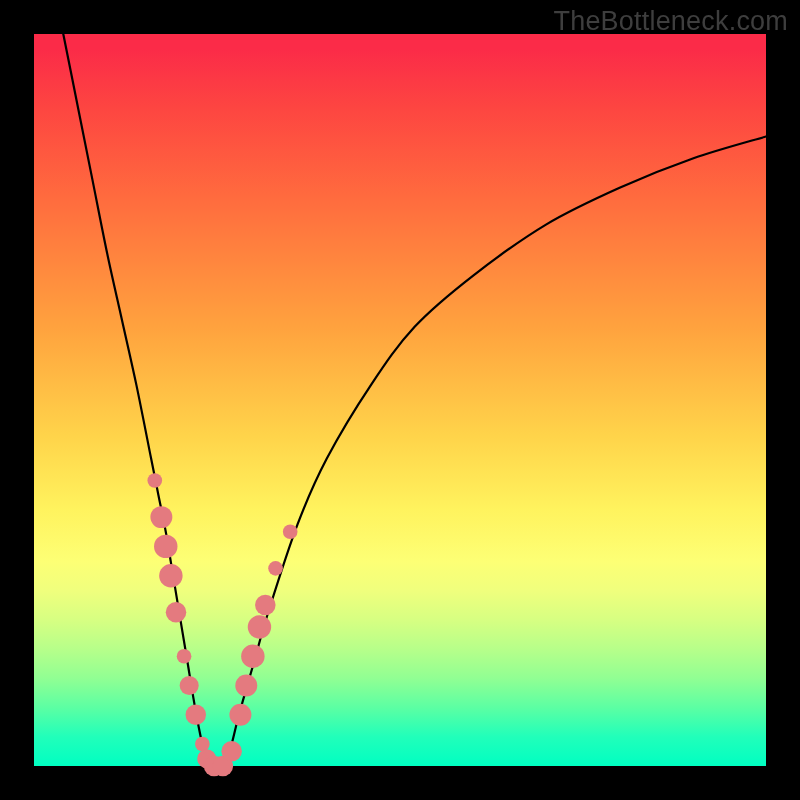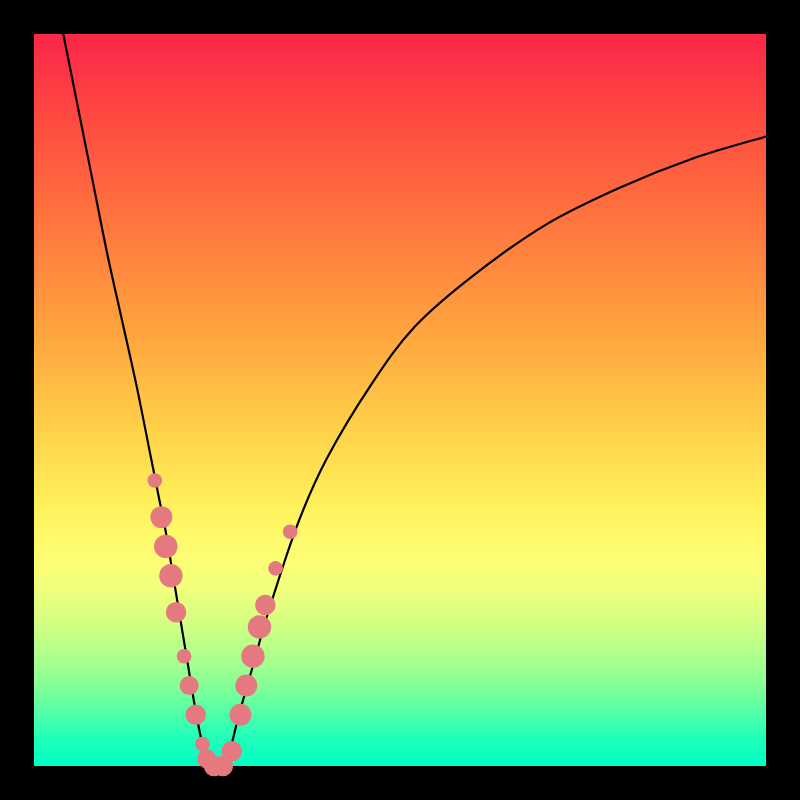--- a/index.html
+++ b/index.html
@@ -87,13 +87,14 @@
           <circle cx="206.42" cy="680.76" r="10.98" fill="#e47a7f" stroke="#d65e64" stroke-width="0"></circle>
           <circle cx="212.28" cy="651.48" r="10.98" fill="#e47a7f" stroke="#d65e64" stroke-width="0"></circle>
           <circle cx="218.87" cy="622.20" r="11.71" fill="#e47a7f" stroke="#d65e64" stroke-width="0"></circle>
           <circle cx="225.46" cy="592.92" r="11.71" fill="#e47a7f" stroke="#d65e64" stroke-width="0"></circle>
           <circle cx="231.31" cy="570.96" r="10.25" fill="#e47a7f" stroke="#d65e64" stroke-width="0"></circle>
           <circle cx="241.56" cy="534.36" r="7.32" fill="#e47a7f" stroke="#d65e64" stroke-width="0"></circle>
           <circle cx="256.20" cy="497.76" r="7.32" fill="#e47a7f" stroke="#d65e64" stroke-width="0"></circle>
         </g>
     </svg>
   </div>
+  <div class="watermark">TheBottleneck.com</div>
 </div>
 
 </body></html>

